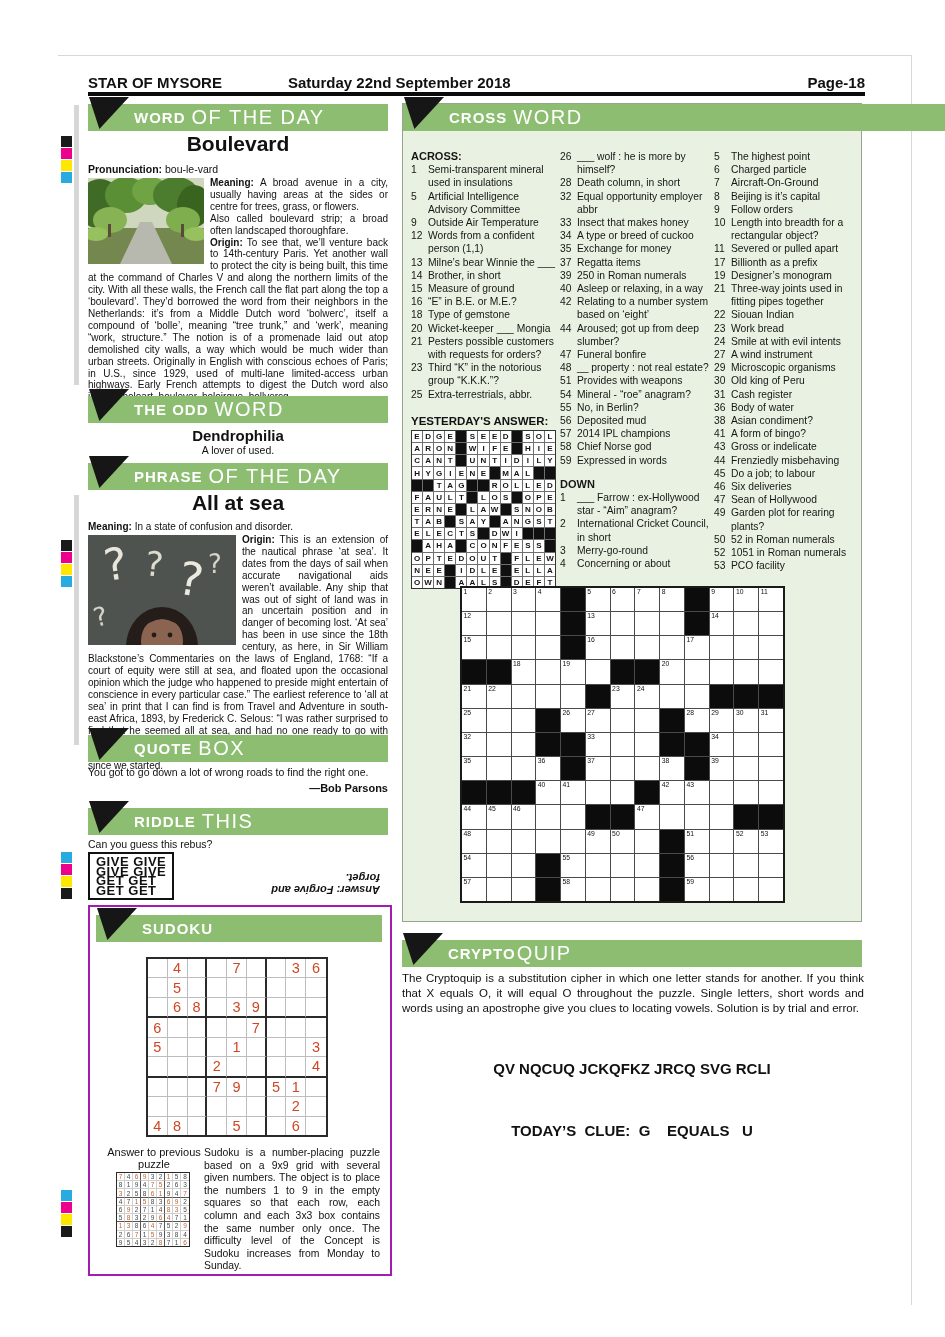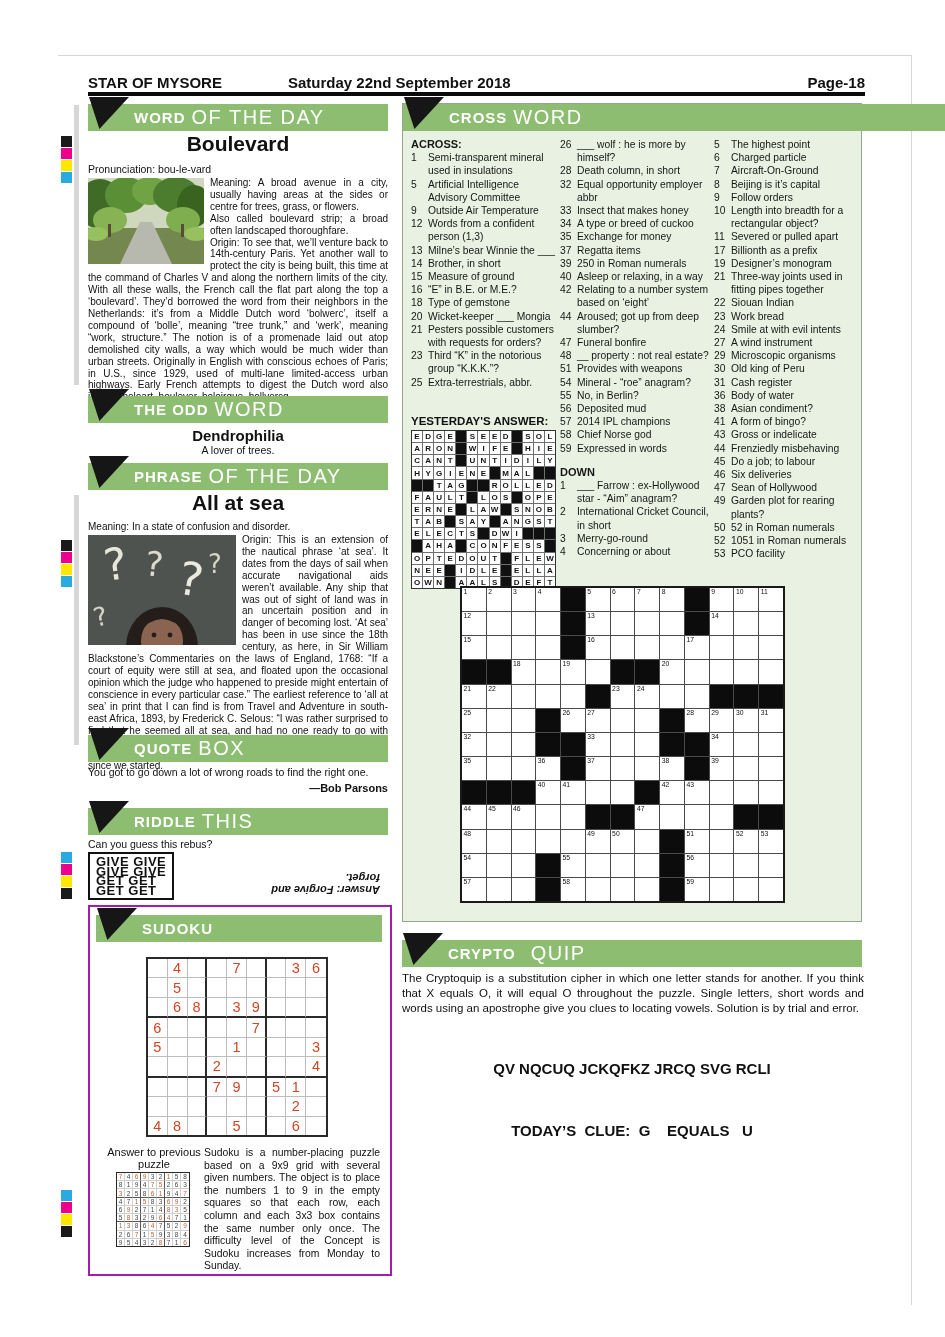--- a/index.html
+++ b/index.html
@@ -14,21 +14,21 @@
   
   .banner{position:absolute;height:27px;background:var(--green);display:flex;align-items:center;
           padding-left:46px;box-sizing:border-box;color:#fff;}
   .banner .bb{font-weight:bold;font-size:15px;letter-spacing:1px;white-space:pre;}
   .banner .bl{font-size:20px;font-weight:400;letter-spacing:1.5px;margin-left:6px;white-space:pre;}
   .tri{position:absolute;left:1px;top:-7px;width:40px;height:32px;background:#161616;
        clip-path:polygon(0 0,100% 0,26% 100%);}
   
   .body10{font-size:10px;line-height:11.9px;text-align:justify;}
   .center{text-align:center;}
-  .bld{font-weight:normal;margin-top:10px;}
+  .bld{font-weight:bold;margin-top:10px;}
   .photo{float:left;margin:1px 6px 2px 0;}
   
   .q-attr{text-align:right;font-weight:bold;font-size:11px;margin-top:4px;}
   .rebus{position:absolute;border:2px solid #111;background:#fff;padding:3px 6px;}
   .rebus div{font-size:13px;font-weight:bold;line-height:9.5px;letter-spacing:.5px;text-align:left;}
   .rebus-ans{position:absolute;transform:rotate(180deg);font-style:italic;font-weight:bold;font-size:11px;}
   
   .sudbox{position:absolute;border:2px solid #a21caf;background:#fff;}
   .sud{display:grid;position:absolute;background:#fff;border:2px solid #2a2a2a;box-sizing:border-box;}
   .sud .sc{display:flex;align-items:center;justify-content:center;background:#fff;
@@ -36,21 +36,21 @@
   .sud .sc.vr{border-right:2px solid #2a2a2a;} .sud .sc.hb{border-bottom:2px solid #2a2a2a;}
   .sud .sc.lc{border-right:none;} .sud .sc.lr{border-bottom:none;}
   .sud-big{grid-template-columns:repeat(9,1fr);width:182px;height:180px;}
   .sud-big .sc{font-size:14.5px;color:var(--sudred);}
   .sud-mini{grid-template-columns:repeat(9,1fr);width:74px;height:75px;border-width:1.5px;}
   .sud-mini .sc{font-size:6.5px;color:#474747;border-color:#cicici;border-right:1px solid #cfcfcf;border-bottom:1px solid #cfcfcf;}
   .sud-mini .sc.vr{border-right:1.5px solid #555;} .sud-mini .sc.hb{border-bottom:1.5px solid #555;}
   .sud-mini .sc.giv{color:var(--giv);}
   
   .xbox{position:absolute;background:var(--boxgreen);border:1px solid #97a58c;box-sizing:border-box;}
-  .cluecol{position:absolute;font-size:10.3px;line-height:13.2px;color:#161616;}
+  .cluecol{position:absolute;font-size:10.3px;line-height:13.2px;color:#161616;margin-top:12px;}
   .clue{display:flex;}
   .cn{flex:0 0 17px;}
   .ct{flex:1;}
   .clue-hd{font-weight:bold;font-size:11px;line-height:13.2px;}
   .clue-gap{height:11px;}
   .xans{position:absolute;display:grid;grid-template-columns:repeat(13,1fr);gap:1px;background:#6f6f6f;
         border:1.5px solid #333;width:143px;height:157px;}
   .xans .ac{background:#fff;display:flex;align-items:center;justify-content:center;
             font-size:8px;font-weight:bold;}
   .xans .ac.blk{background:#101010;}
@@ -130,21 +130,21 @@
       <ellipse cx="108" cy="56" rx="12" ry="7" fill="#97c05f"></ellipse>
     </svg><span><span class="bld">Meaning:</span><span> A broad avenue in a city, usually having areas at the sides or centre for trees, grass, or flowers.</span><br><span>Also called boulevard strip; a broad often landscaped thoroughfare.</span><br><span class="bld">Origin:</span><span> To see that, we’ll venture back to 14th-century Paris. Yet another wall to protect the city is being built, this time at the command of Charles V and along the northern limits of the city. With all these walls, the French call the flat part along the top a ‘boulevard’. They’d borrowed the word from their neighbors in the Netherlands: it’s from a Middle Dutch word ‘bolwerc’, itself a compound of ‘bolle’, meaning “tree trunk,” and ‘werk’, meaning “work, structure.” The notion is of a promenade laid out atop demolished city walls, a way which would be much wider than urban streets. Originally in English with conscious echoes of Paris; in U.S., since 1929, used of multi-lane limited-access urban highways. Early French attempts to digest the Dutch word also include boloart, boulever, boloirque, bollvercq.</span><br><span class="bld">Example:</span><span> The city is celebrated for its broad, tree-lined boulevards.</span></span>
   </div>
 
   <div class="banner" style="left:88px;top:396px;width:300px">
     <span class="tri"></span>
     <span class="bb">THE ODD</span>
     <span class="bl">WORD</span>
   </div>
   <div class="abs center" style="left:88px;top:427px;width:300px;font-size:15px;font-weight:bold">Dendrophilia</div>
-  <div class="abs center" style="left:88px;top:444px;width:300px;font-size:10.5px">A lover of trees.</div>
+  <div class="abs center" style="left:88px;top:444px;width:300px;font-size:10.5px">A lover of used.</div>
 
   <div class="banner" style="left:88px;top:463px;width:300px">
     <span class="tri"></span>
     <span class="bb">PHRASE</span>
     <span class="bl">OF THE DAY</span>
   </div>
   <div class="abs center" style="left:88px;top:491px;width:300px;font-size:21px;font-weight:bold">All at sea</div>
   <div class="abs" style="left:88px;top:521px;width:300px;font-size:10px">
     <span class="bld">Meaning:</span><span> In a state of confusion and disorder.</span>
   </div>
@@ -379,21 +379,21 @@
         <div class="clue">
           <span class="cn">5</span>
           <span class="ct">Artificial Intelligence Advisory Committee</span>
         </div>
         <div class="clue">
           <span class="cn">9</span>
           <span class="ct">Outside Air Temperature</span>
         </div>
         <div class="clue">
           <span class="cn">12</span>
-          <span class="ct">Words from a confident person (1,3)</span>
+          <span class="ct">Words from a confident person (1,1)</span>
         </div>
         <div class="clue">
           <span class="cn">13</span>
           <span class="ct">Milne’s bear Winnie the ___</span>
         </div>
         <div class="clue">
           <span class="cn">14</span>
           <span class="ct">Brother, in short</span>
         </div>
         <div class="clue">
@@ -1102,19 +1102,19 @@
         </div>
         <div class="xc"></div>
         <div class="xc"></div>
         <div class="xc"></div>
       </div>
   </div>
 
   <div class="banner" style="left:402px;top:940px;width:460px">
     <span class="tri"></span>
     <span class="bb">CRYPTO</span>
-    <span class="bl" style="margin-left:15px">QUIP</span>
+    <span class="bl" style="margin-left:1px">QUIP</span>
   </div>
   <div class="abs" style="left:402px;top:971px;width:462px;font-size:11.5px;line-height:15px;text-align:justify">The Cryptoquip is a substitution  cipher in which  one letter stands for another. If you think that  X equals O,  it  will equal O throughout the puzzle. Single letters, short words and words using an apostrophe give you clues to locating vowels. Solution is by trial and error.</div>
   <div class="cry-line" style="left:402px;top:1060px">QV NQCUQ JCKQFKZ JRCQ SVG RCLI</div>
   <div class="cry-line" style="left:402px;top:1122px">TODAY’S  CLUE:  G    EQUALS   U</div>
 
 </div>
 
 </body></html>

